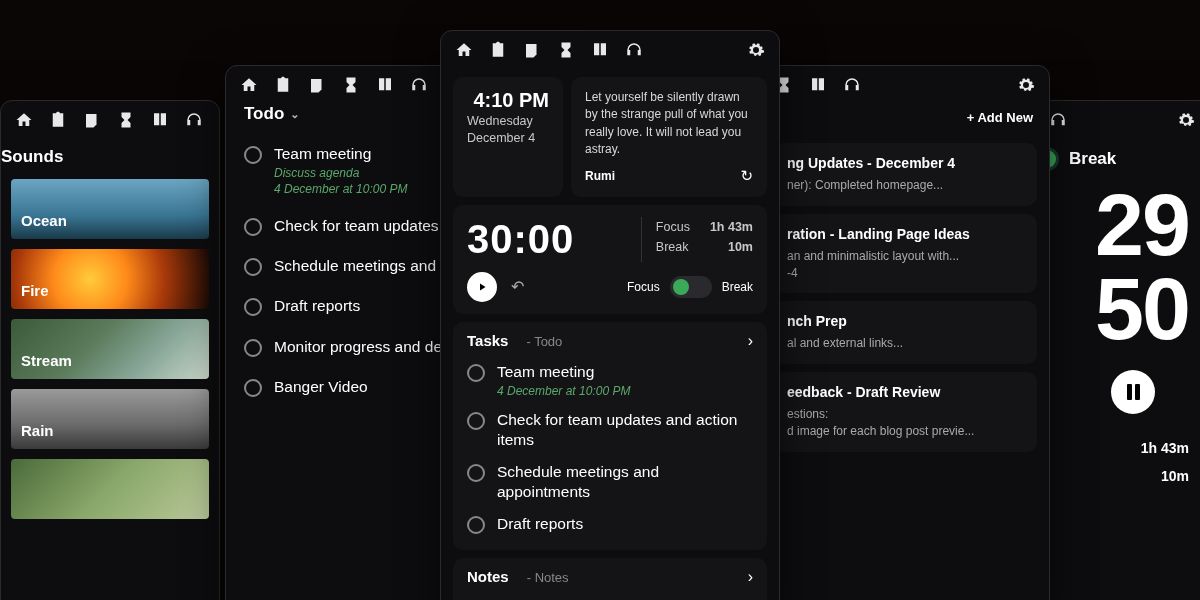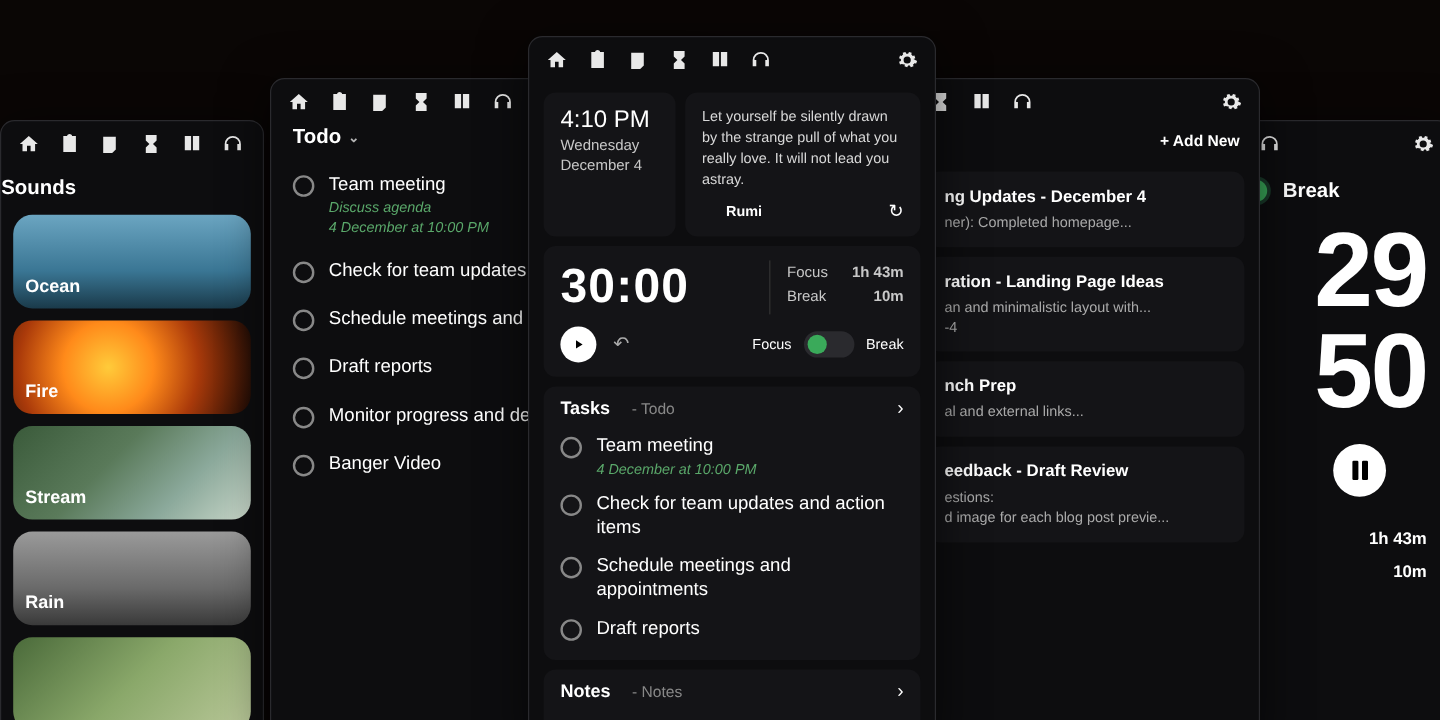--- a/index.html
+++ b/index.html
@@ -14,44 +14,44 @@
 .panel-notes { left: 760px; top: 65px; width: 290px; height: 555px; z-index: 2; }
 .panel-timer { left: 1000px; top: 100px; width: 210px; height: 520px; z-index: 1; }
 
 .nav { display: flex; align-items: center; justify-content: space-between; padding: 10px 14px; }
 .nav-left { display: flex; gap: 16px; align-items: center; }
 .nav-icon { width: 18px; height: 18px; display: flex; align-items: center; justify-content: center; color: #e8e8e8; cursor: pointer; }
 .nav-icon svg { width: 18px; height: 18px; }
 
 .section-title { font-size: 17px; font-weight: 700; padding: 8px 0 12px; }
 
-.sound-tile { margin: 0 10px 10px; border-radius: 16px; height: 78px; position: relative; overflow: hidden; display: flex; align-items: flex-end; padding: 10px; font-weight: 700; font-size: 15px; background-size: cover; background-position: center; }
+.sound-tile { margin: 0 10px 10px; border-radius: 4px; height: 60px; position: relative; overflow: hidden; display: flex; align-items: flex-end; padding: 10px; font-weight: 700; font-size: 15px; background-size: cover; background-position: center; }
 .sound-tile.ocean { background: linear-gradient(180deg,#6ba5c1 0%,#3a7694 60%,#1a3a4a 100%); }
 .sound-tile.fire { background: radial-gradient(circle at 40% 50%, #ffcb3a 0%, #ff8a1a 30%, #aa3a0a 60%, #1a0a05 100%); }
 .sound-tile.stream { background: linear-gradient(135deg,#3a5a3a 0%,#5a7a5a 40%,#8aa89a 70%,#cad8ca 100%); }
 .sound-tile.rain { background: linear-gradient(180deg,#9a9a9a 0%,#6a6a6a 60%,#3a3a3a 100%); }
 .sound-tile.bird { background: linear-gradient(135deg,#4a6a3a 0%,#8aa86a 50%,#bac89a 100%); }
 
 .todo-header { display: flex; align-items: center; gap: 6px; padding: 0 18px 10px; font-weight: 700; font-size: 17px; }
 .chev { font-size: 11px; opacity: 0.7; }
 
 .task-item { display: flex; gap: 12px; padding: 10px 18px; align-items: flex-start; }
 .task-item .circle { width: 18px; height: 18px; border: 2px solid #888; border-radius: 50%; flex-shrink: 0; margin-top: 2px; }
 .task-body { flex: 1; }
 .task-title { font-size: 15.5px; font-weight: 500; line-height: 1.3; }
 .task-sub { font-size: 12px; color: #5aa86a; font-style: italic; margin-top: 2px; }
 
 
 .c-row { display: flex; gap: 8px; padding: 8px 12px 0; }
 .c-card { background: #141417; border-radius: 10px; padding: 12px 14px; flex: 1; }
-.c-time { font-size: 20px; font-weight: 400; }
+.c-time { font-size: 20px; font-weight: 700; text-align: right; }
 .c-date { font-size: 12.5px; color: #c8c8c8; margin-top: 1px; line-height: 1.35; }
 .c-quote { font-size: 12px; line-height: 1.45; color: #d8d8d8; }
 .c-quote-row { display: flex; justify-content: space-between; align-items: center; margin-top: 8px; }
-.c-author { font-size: 12px; font-weight: 700; margin-left: 20px; }
+.c-author { font-size: 12px; font-weight: 700; }
 
 .timer-card { margin: 8px 12px 0; background: #141417; border-radius: 10px; padding: 12px 14px; }
 .timer-top { display: flex; justify-content: space-between; }
 .timer-big { font-size: 40px; font-weight: 800; letter-spacing: 1px; }
 .timer-stats { font-size: 12.5px; color: #c8c8c8; border-left: 1px solid #333; padding-left: 14px; }
 .timer-stats div { display: flex; justify-content: space-between; gap: 20px; padding: 3px 0; }
 .timer-ctrl { display: flex; justify-content: space-between; align-items: center; margin-top: 10px; }
 .play-btn { width: 30px; height: 30px; background: #fff; border-radius: 50%; display: flex; align-items: center; justify-content: center; color: #000; }
 .toggle { width: 42px; height: 22px; background: #2a2a2e; border-radius: 11px; position: relative; }
 .toggle::after { content: ''; position: absolute; width: 16px; height: 16px; background: #3aaa5a; border-radius: 50%; top: 3px; left: 3px; }

